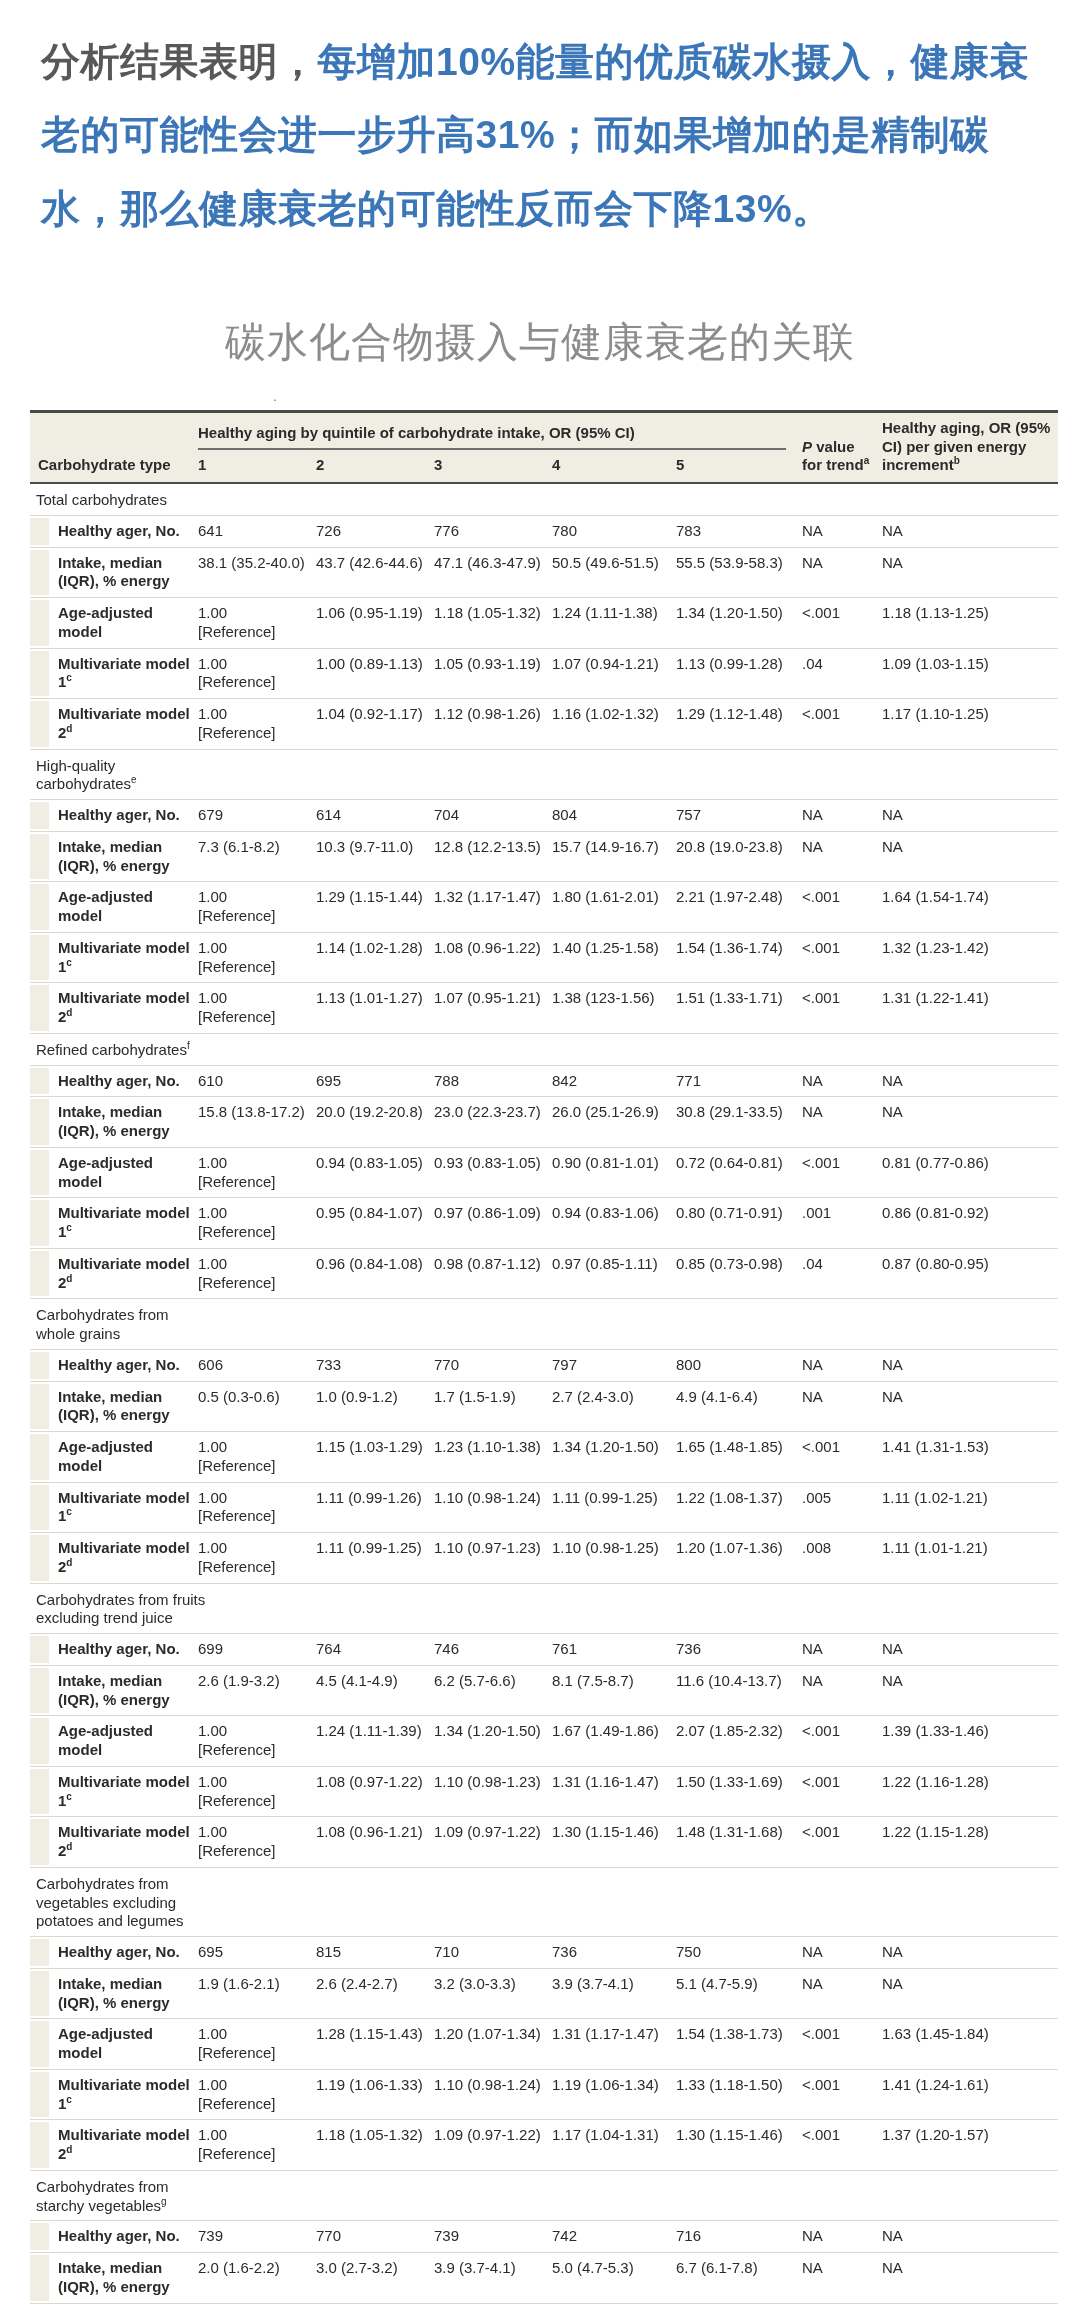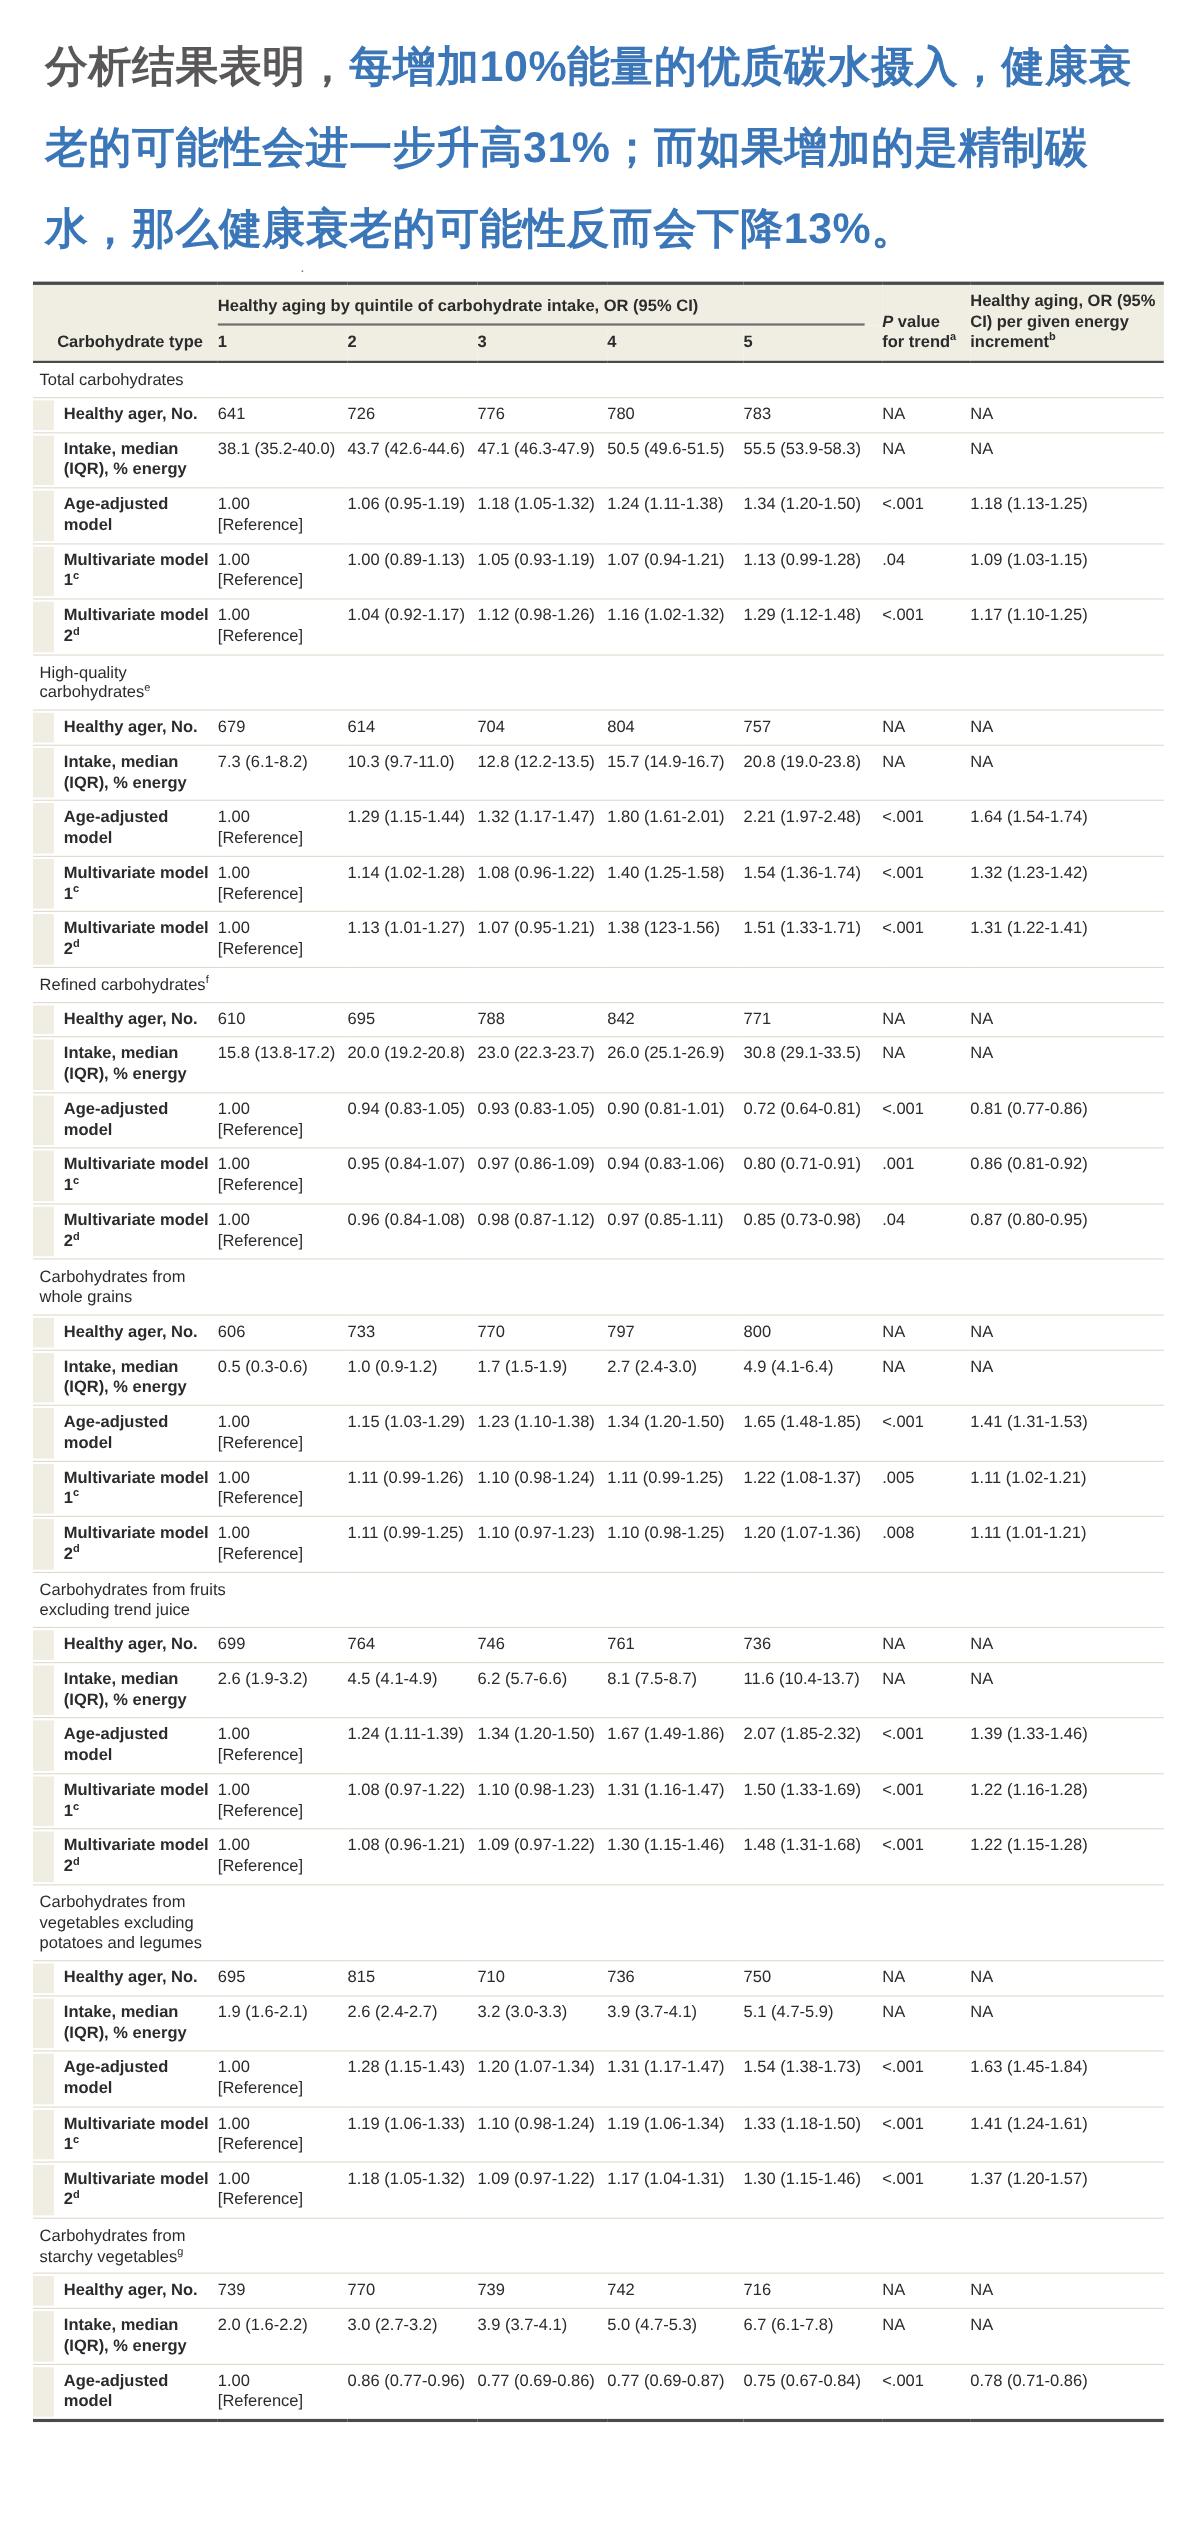--- a/index.html
+++ b/index.html
@@ -13,41 +13,42 @@
 
   
   .fig-title{margin:70px 0 40px;text-align:center;font-size:41px;font-weight:500;color:#8C8C8C;letter-spacing:1px;}
 
   
   .table-wrap{position:relative;margin:0 22px 0 30px;}
   .stray-dot{position:absolute;top:-22px;left:243px;color:#7a7a7a;font-size:14px;}
   table.jama{width:100%;border-collapse:collapse;table-layout:fixed;font-size:15px;line-height:1.25;color:#2b2b2b;border-top:3px solid #4a4a4a;border-bottom:3px solid #4a4a4a;}
   thead{background:#F0EDE2;border-bottom:2.5px solid #4a4a4a;}
   th{font-weight:700;text-align:left;vertical-align:bottom;padding:6px 6px 7px 0;}
-  .th-type{padding-left:22px;}
+  .th-type{padding-left:8px;}
   .th-span{padding-top:10px;padding-bottom:0;}
   .spanner{border-bottom:2px solid #6d6d6d;padding-bottom:5px;margin-right:10px;}
   .th-p i{font-style:italic;}
   .th-incr{vertical-align:middle;}
   sup{font-size:10px;line-height:0;}
   tbody tr{border-bottom:1px solid #DED9CB;}
   tbody tr.section-row{border-top:1px solid #C6C2B4;}
   td{padding:6px 8px 6px 0;vertical-align:top;text-align:left;}
   td.sec-label{padding-left:6px;padding-top:7px;padding-bottom:5px;}
   td.sec-label span.wrapcap{display:inline-block;max-width:175px;}
   td.row-label{position:relative;padding-left:28px;font-weight:bold;}
   td.row-label::before{content:"";position:absolute;left:0;top:2px;bottom:2px;width:19px;background:#F0EDE2;}
 </style>
 </head>
 <body>
 
 <div class="page">
 
   <p class="intro"><span class="intro-prefix">分析结果表明，</span><span class="intro-highlight">每增加10%能量的优质碳水摄入，健康衰老的可能性会进一步升高31%；而如果增加的是精制碳水，那么健康衰老的可能性反而会下降13%。</span></p>
 
+  <h2 class="fig-title">碳水化合物摄入与健康衰老的关联</h2>
 
   <div class="table-wrap">
     <span class="stray-dot">.</span>
     <table class="jama">
       <colgroup>
         <col style="width:168px">
           <col style="width:118px">
           <col style="width:118px">
           <col style="width:118px">
         <col style="width:124px">

